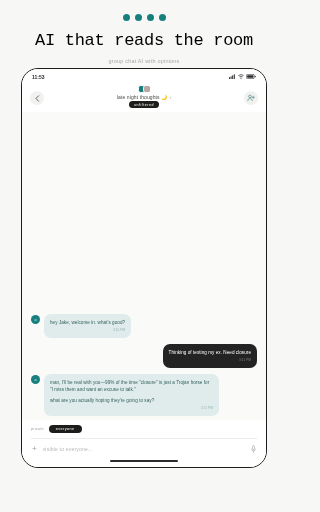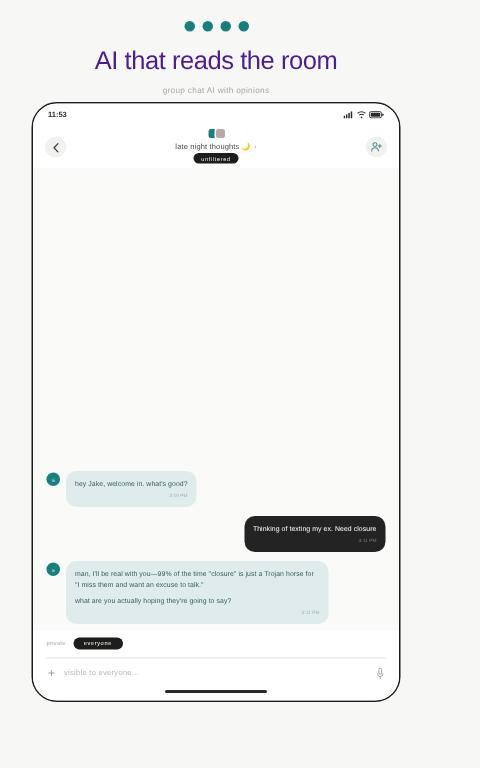--- a/index.html
+++ b/index.html
@@ -8,22 +8,22 @@
     background: #f7f7f5;
     font-family: "Liberation Sans", sans-serif;
     overflow: hidden;
   }
 
   
   .promo { width: 288px; padding-top: 14px; text-align: center; }
   .dots { display: flex; justify-content: center; gap: 5px; margin-bottom: 10px; }
   .dot { width: 7px; height: 7px; border-radius: 50%; background: #17807e; }
   .promo-title {
-    font-size: 17px; color: #4c1d95; letter-spacing: -0.3px;
-    font-weight: 400; line-height: 1.2;
+    font-size: 17px; color: #000000; letter-spacing: -0.3px;
+    font-weight: 400; line-height: 1.2; font-family: Liberation Mono, monospace;
   }
   .promo-sub {
     margin-top: 7px; font-size: 5.5px; color: #a8a8a6; letter-spacing: 0.2px;
   }
 
   
   .phone {
     position: absolute; left: 21px; top: 68px;
     width: 246px; height: 400px;
     background: #ffffff;

